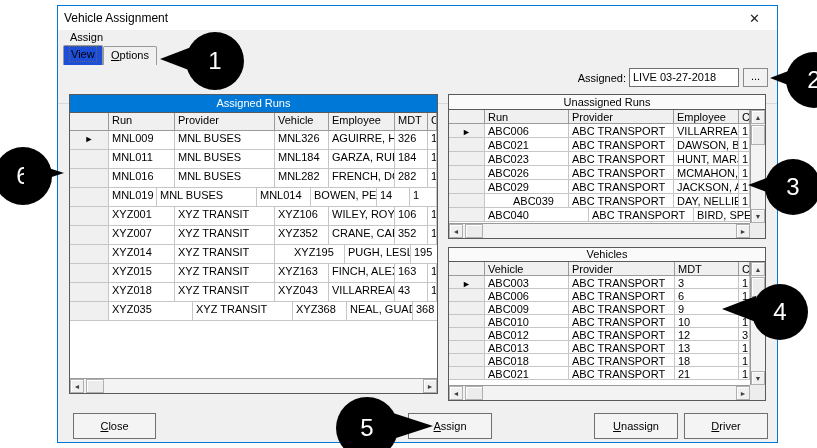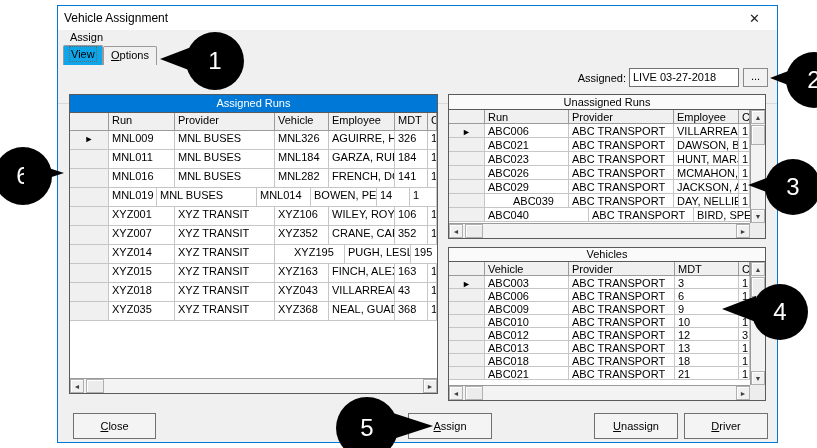--- a/index.html
+++ b/index.html
@@ -15,21 +15,21 @@
     display: flex; align-items: center; justify-content: center; font-size: 13px; color: #222; }
 
   .menubar { position: absolute; left: 0; top: 24px; right: 0; height: 15px; background: #f0f0f0; }
   .menu-item { position: absolute; left: 8px; top: 1px; padding: 0 4px; }
 
   .tabrow { position: absolute; left: 0; top: 39px; right: 0; height: 20px; }
   .tabline { position: absolute; left: 0; top: 58px; right: 0; height: 1px; background: #d9d9d9; }
   .tab { position: absolute; top: 1px; height: 19px; background: #f0f0f0;
     border: 1px solid #9a9a9a; border-bottom: none; border-radius: 2px 2px 0 0;
     padding: 2px 7px 0 7px; }
-  .tab.active { top: 0; height: 20px; background: #0ea5e9; }
+  .tab.active { top: 0; height: 20px; background: #1d4ed8; }
   .tab.active .tab-label { outline: 1px dotted #666; outline-offset: 1px; }
   .tab-sep { position: absolute; left: 150px; top: 3px; height: 16px; width: 1px; background: #9a9a9a; }
 
   .schedule-label { position: absolute; left: 500px; top: 66px; width: 68px; text-align: right; }
   .schedule-input { position: absolute; left: 571px; top: 62px; width: 110px; height: 19px;
     background: #fff; border: 1px solid #707070; padding: 2px 3px; white-space: nowrap; overflow: hidden; }
   .browse-btn { position: absolute; left: 685px; top: 62px; width: 25px; height: 19px;
     background: #f2f2f2; border: 1px solid #8a8a8a; text-align: center; line-height: 15px; }
 
   .grid { position: absolute; background: #fff; border: 1px solid #5a5a5a; overflow: hidden; }
@@ -148,21 +148,21 @@
           <div class="gcell" style="width: 66px;">GARZA, RUE</div>
           <div class="gcell" style="width: 33px;">184</div>
           <div class="gcell" style="flex: 1 1 auto;">1</div>
         </div>
         <div class="grow" style="height: 19px;">
           <div class="gcell gsel" style="width: 39px;"></div>
           <div class="gcell" style="width: 66px;">MNL016</div>
           <div class="gcell" style="width: 100px;">MNL BUSES</div>
           <div class="gcell" style="width: 54px;">MNL282</div>
           <div class="gcell" style="width: 66px;">FRENCH, DC</div>
-          <div class="gcell" style="width: 33px;">141</div>
+          <div class="gcell" style="width: 33px;">282</div>
           <div class="gcell" style="flex: 1 1 auto;">1</div>
         </div>
         <div class="grow" style="height: 19px;">
           <div class="gcell gsel" style="width: 39px;"></div>
           <div class="gcell" style="width: 48px;">MNL019</div>
           <div class="gcell" style="width: 100px;">MNL BUSES</div>
           <div class="gcell" style="width: 54px;">MNL014</div>
           <div class="gcell" style="width: 66px;">BOWEN, PE(</div>
           <div class="gcell" style="width: 33px;">14</div>
           <div class="gcell" style="flex: 1 1 auto;">1</div>
@@ -207,21 +207,21 @@
           <div class="gcell gsel" style="width: 39px;"></div>
           <div class="gcell" style="width: 66px;">XYZ018</div>
           <div class="gcell" style="width: 100px;">XYZ TRANSIT</div>
           <div class="gcell" style="width: 54px;">XYZ043</div>
           <div class="gcell" style="width: 66px;">VILLARREAL</div>
           <div class="gcell" style="width: 33px;">43</div>
           <div class="gcell" style="flex: 1 1 auto;">1</div>
         </div>
         <div class="grow" style="height: 19px;">
           <div class="gcell gsel" style="width: 39px;"></div>
-          <div class="gcell" style="width: 66px;">XYZ035</div>
+          <div class="gcell" style="width: 84px;">XYZ035</div>
           <div class="gcell" style="width: 100px;">XYZ TRANSIT</div>
           <div class="gcell" style="width: 54px;">XYZ368</div>
           <div class="gcell" style="width: 66px;">NEAL, GUAD</div>
           <div class="gcell" style="width: 33px;">368</div>
           <div class="gcell" style="flex: 1 1 auto;">1</div>
         </div>
       </div>
     <div class="hscroll">
       <span class="sbtn">◄</span>
       <span class="sthumb"></span>

